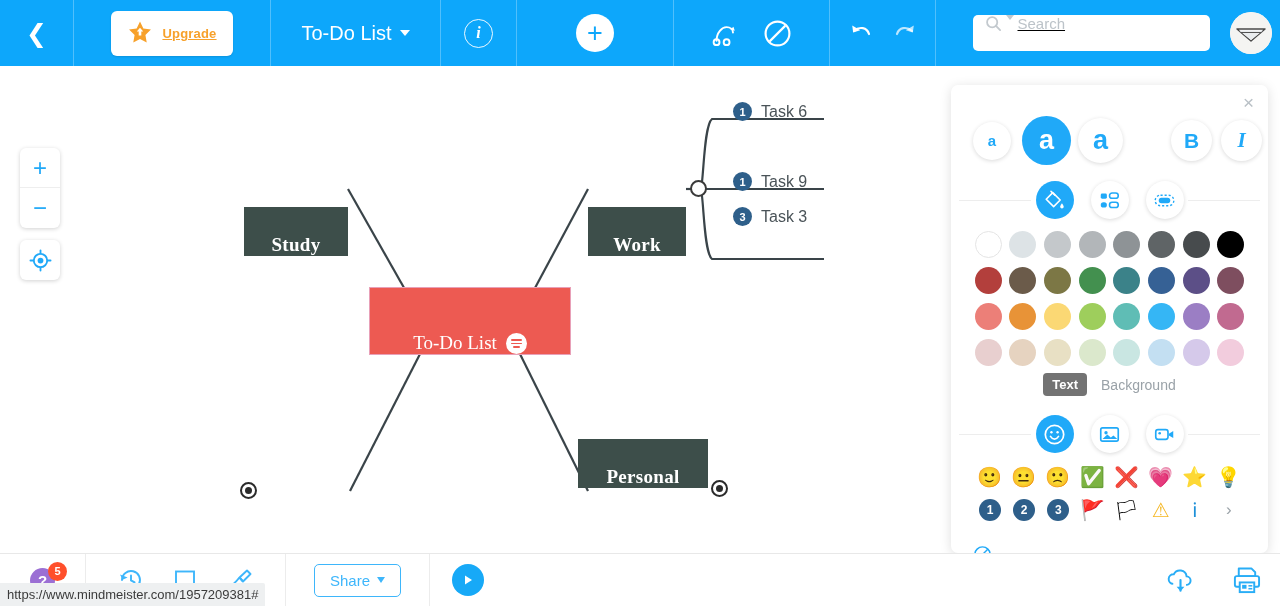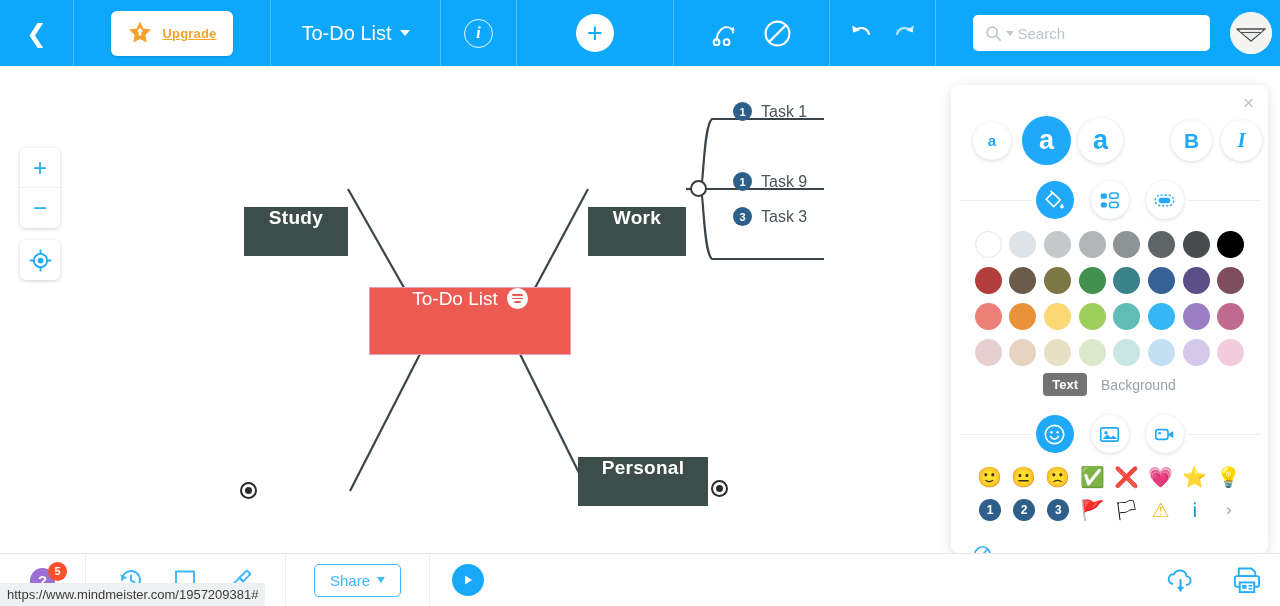--- a/index.html
+++ b/index.html
@@ -46,39 +46,39 @@
     color:#fff; display:flex;align-items:center;justify-content:center;
     font-size:16px; font-family:"Liberation Serif", serif; font-style:italic; font-weight:700;
   }
   .plus-btn {
     width:38px;height:38px;border-radius:50%;background:#fff;
     display:flex;align-items:center;justify-content:center;
     color:#0DA7FB; font-size:27px; line-height:1; font-weight:300;
   }
   .search-box {
     flex:1; max-width:237px; height:36px; background:#fff; border-radius:5px;
-    display:flex; align-items:center; padding:0 12px; gap:4px;
+    display:flex; align-items:flex-start; padding:0 12px; gap:4px;text-decoration:underline;
   }
   .search-ph { color:#bcc3c9; font-size:15px; }
   .avatar {
     width:42px;height:42px;border-radius:50%;background:#f7f7f7;
     display:flex;align-items:center;justify-content:center;overflow:hidden;
     margin-left:10px; flex-shrink:0;
   }
 
   
   .canvas {
     position:absolute; left:0; top:66px; width:1280px; height:487px;
     background:#fff; overflow:hidden;
   }
   .mm-svg { position:absolute; left:0; top:0; }
 
   .node {
-    position:absolute; display:flex; align-items:flex-start; justify-content:center;
-    color:#fff; font-weight:700; font-size:19px; letter-spacing:.3px;
+    position:absolute; display:flex; align-items:flex-end; justify-content:center;
+    color:#fff; font-weight:700; font-size:19px; letter-spacing:.3px;font-family:Liberation Serif, serif;
   }
   .node.dark { background:#3D4E4A; }
   .node.root {
     background:#ED5A52; font-weight:400; font-size:19px; letter-spacing:0;
     box-shadow:0 0 0 1px #e8a0b8;
   }
   .root-note {
     width:21px;height:21px;border-radius:50%;background:#fff;margin-left:9px;
     display:flex;flex-direction:column;align-items:center;justify-content:center;gap:2px;
   }
@@ -337,36 +337,36 @@
 
     <div class="node dark" style="left:244px; top:141px; width:104px; height:49px;">
       <span>Study</span>
     </div>
 
     <div class="node dark" style="left:588px; top:141px; width:98px; height:49px;">
       <span>Work</span>
     </div>
 
 
-    <div class="node dark" style="left:578px; top:391px; width:130px; height:49px;">
+    <div class="node dark" style="left:578px; top:373px; width:130px; height:49px;">
       <span>Personal</span>
     </div>
 
     <div class="node root" style="left:370px; top:222px; width:200px; height:66px;">
       <span>To-Do List</span>
       <span class="root-note">
         <i></i>
           <i></i>
           <i class="s"></i>
       </span>
     </div>
 
     <div class="task" style="left:733px; top:36px;">
       <span class="task-badge">1</span>
-      <span>Task 1</span>
+      <span>Task 6</span>
     </div>
     <div class="task" style="left:733px; top:106px;">
       <span class="task-badge">1</span>
       <span>Task 9</span>
     </div>
     <div class="task" style="left:733px; top:141px;">
       <span class="task-badge">3</span>
       <span>Task 3</span>
     </div>
 

